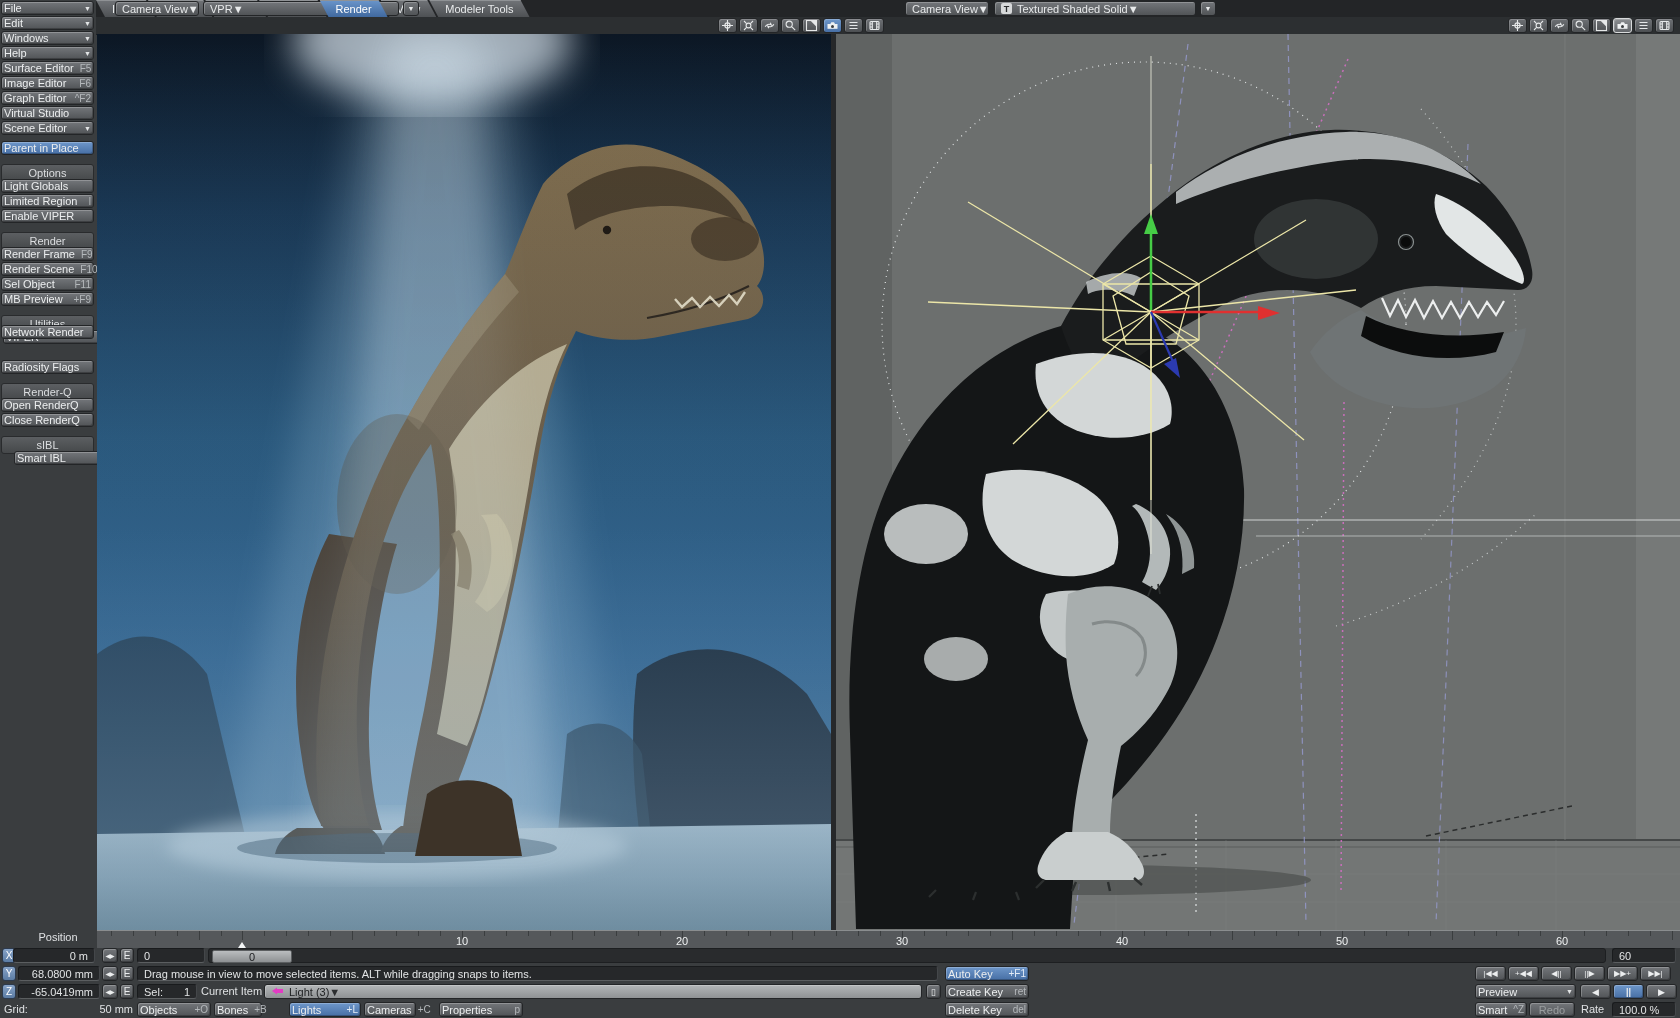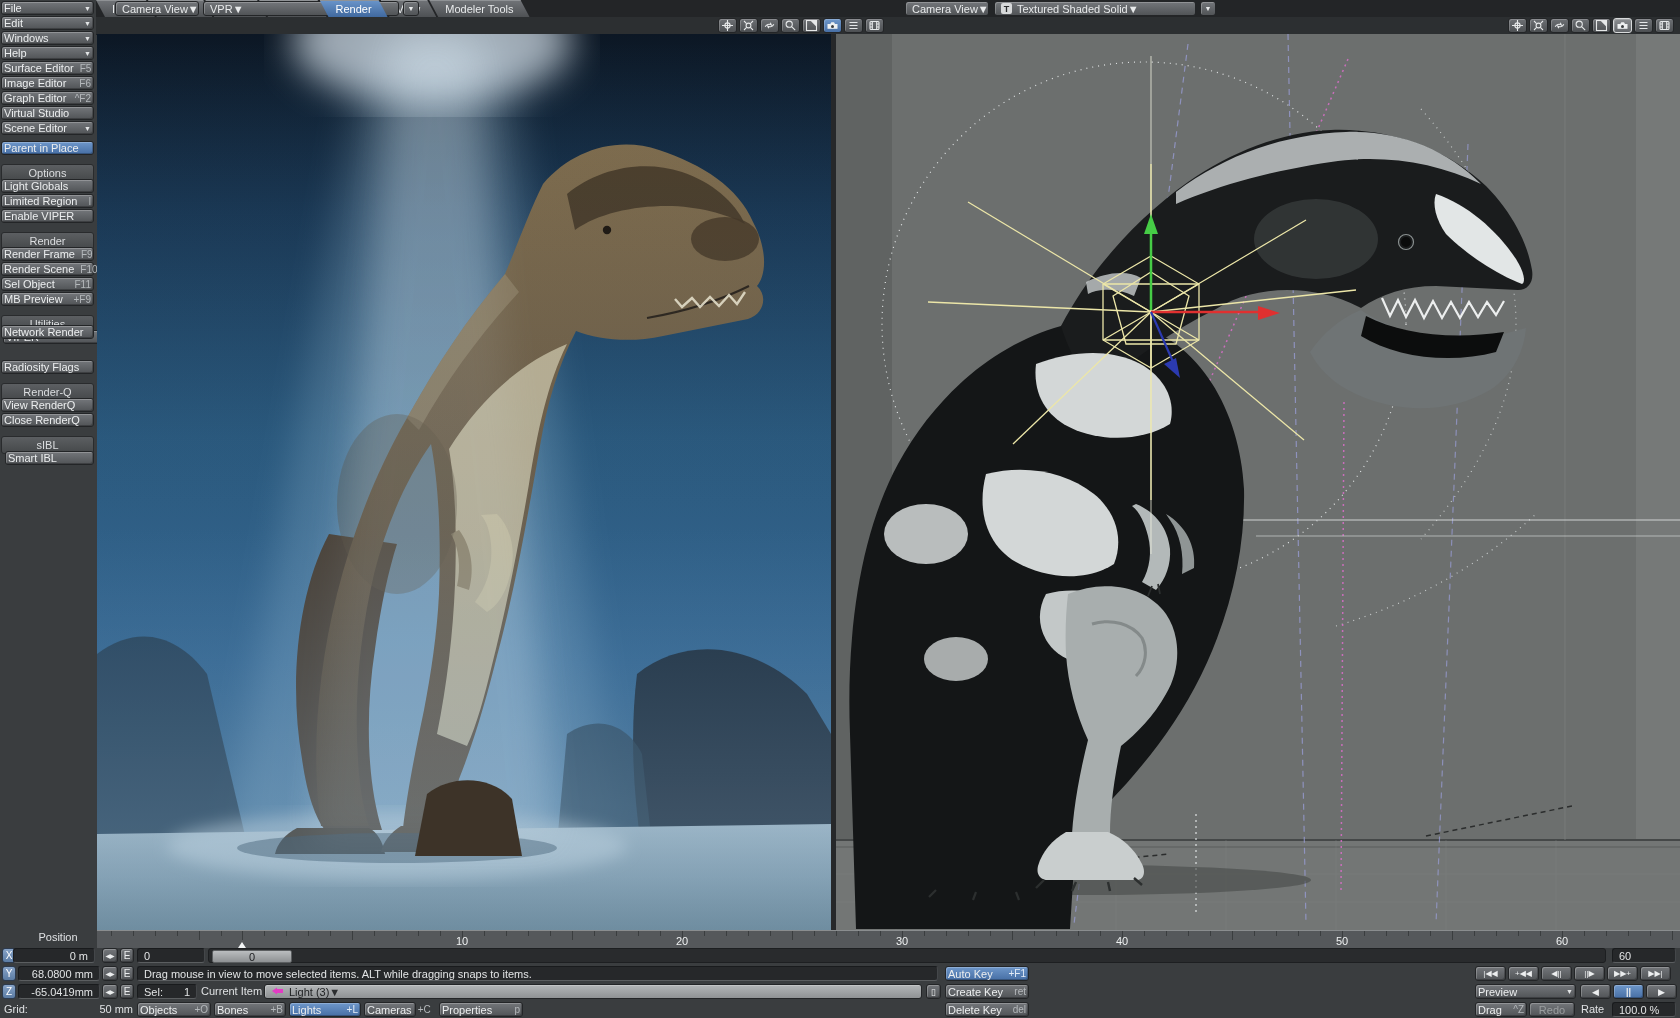--- a/index.html
+++ b/index.html
@@ -305,30 +305,30 @@
     <span>Network Render</span>
   </div>
 <div class="b" style="left:1px;top:360px;width:93px">
     <span>Radiosity Flags</span>
   </div>
 
 <div class="hd" style="left:1px;top:383px;width:93px">
     <span>Render-Q</span>
   </div>
 <div class="b" style="left:1px;top:398px;width:93px">
-    <span>View RenderQ</span>
+    <span>Open RenderQ</span>
   </div>
 <div class="b" style="left:1px;top:413px;width:93px">
     <span>Close RenderQ</span>
   </div>
 
 <div class="hd" style="left:1px;top:436px;width:93px">
     <span>sIBL</span>
   </div>
-<div class="b" style="left:5px;top:451px;width:89px">
+<div class="b" style="left:14px;top:451px;width:89px">
     <span>Smart IBL</span>
   </div>
 
 <div class="vp" style="left:97px;width:734px">
 <svg width="734" height="896" viewBox="0 0 734 896">
   <defs>
     <linearGradient id="sea" x1="0" y1="0" x2="0" y2="1">
       <stop offset="0" stop-color="#0c1724"></stop>
           <stop offset=".2" stop-color="#173450"></stop>
       <stop offset=".45" stop-color="#245276"></stop>
@@ -560,39 +560,39 @@
 <div class="b ctr" style="left:1580px;top:984px;width:31px;height:15px;font-size:9px">◀</div>
 <div class="b bb ctr" style="left:1613px;top:984px;width:31px;height:15px;font-size:9px;font-weight:bold">||</div>
 <div class="b ctr" style="left:1646px;top:984px;width:31px;height:15px;font-size:9px">▶</div>
 
 <div class="lbl" style="left:4px;top:1002px">Grid:</div>
 <div class="lbl" style="left:40px;top:1002px;width:93px;text-align:right">50 mm</div>
 <div class="b" style="left:137px;top:1002px;width:74px;height:15px">
     <span>Objects</span>
     <span class="k">+O</span>
   </div>
-<div class="b" style="left:214px;top:1002px;width:72px;height:15px">
+<div class="b" style="left:214px;top:1002px;width:48px;height:15px">
     <span>Bones</span>
     <span class="k">+B</span>
   </div>
 <div class="b bb" style="left:289px;top:1002px;width:72px;height:15px">
     <span>Lights</span>
     <span class="k">+L</span>
   </div>
 <div class="b" style="left:364px;top:1002px;width:52px;height:15px">
     <span>Cameras</span>
     <span class="k">+C</span>
   </div>
 <div class="b" style="left:439px;top:1002px;width:84px;height:15px">
     <span>Properties</span>
     <span class="k">p</span>
   </div>
 <div class="b" style="left:945px;top:1002px;width:84px;height:15px">
     <span>Delete Key</span>
     <span class="k">del</span>
   </div>
 <div class="b" style="left:1475px;top:1002px;width:52px;height:15px">
-    <span>Drag</span>
+    <span>Smart</span>
     <span class="k">^Z</span>
   </div>
 <div class="b dim ctr" style="left:1529px;top:1002px;width:46px;height:15px">Redo</div>
 <div class="lbl" style="left:1581px;top:1002px">Rate</div>
 <div class="fld" style="left:1612px;top:1002px;width:64px">100.0 %</div>
 
 </body></html>

